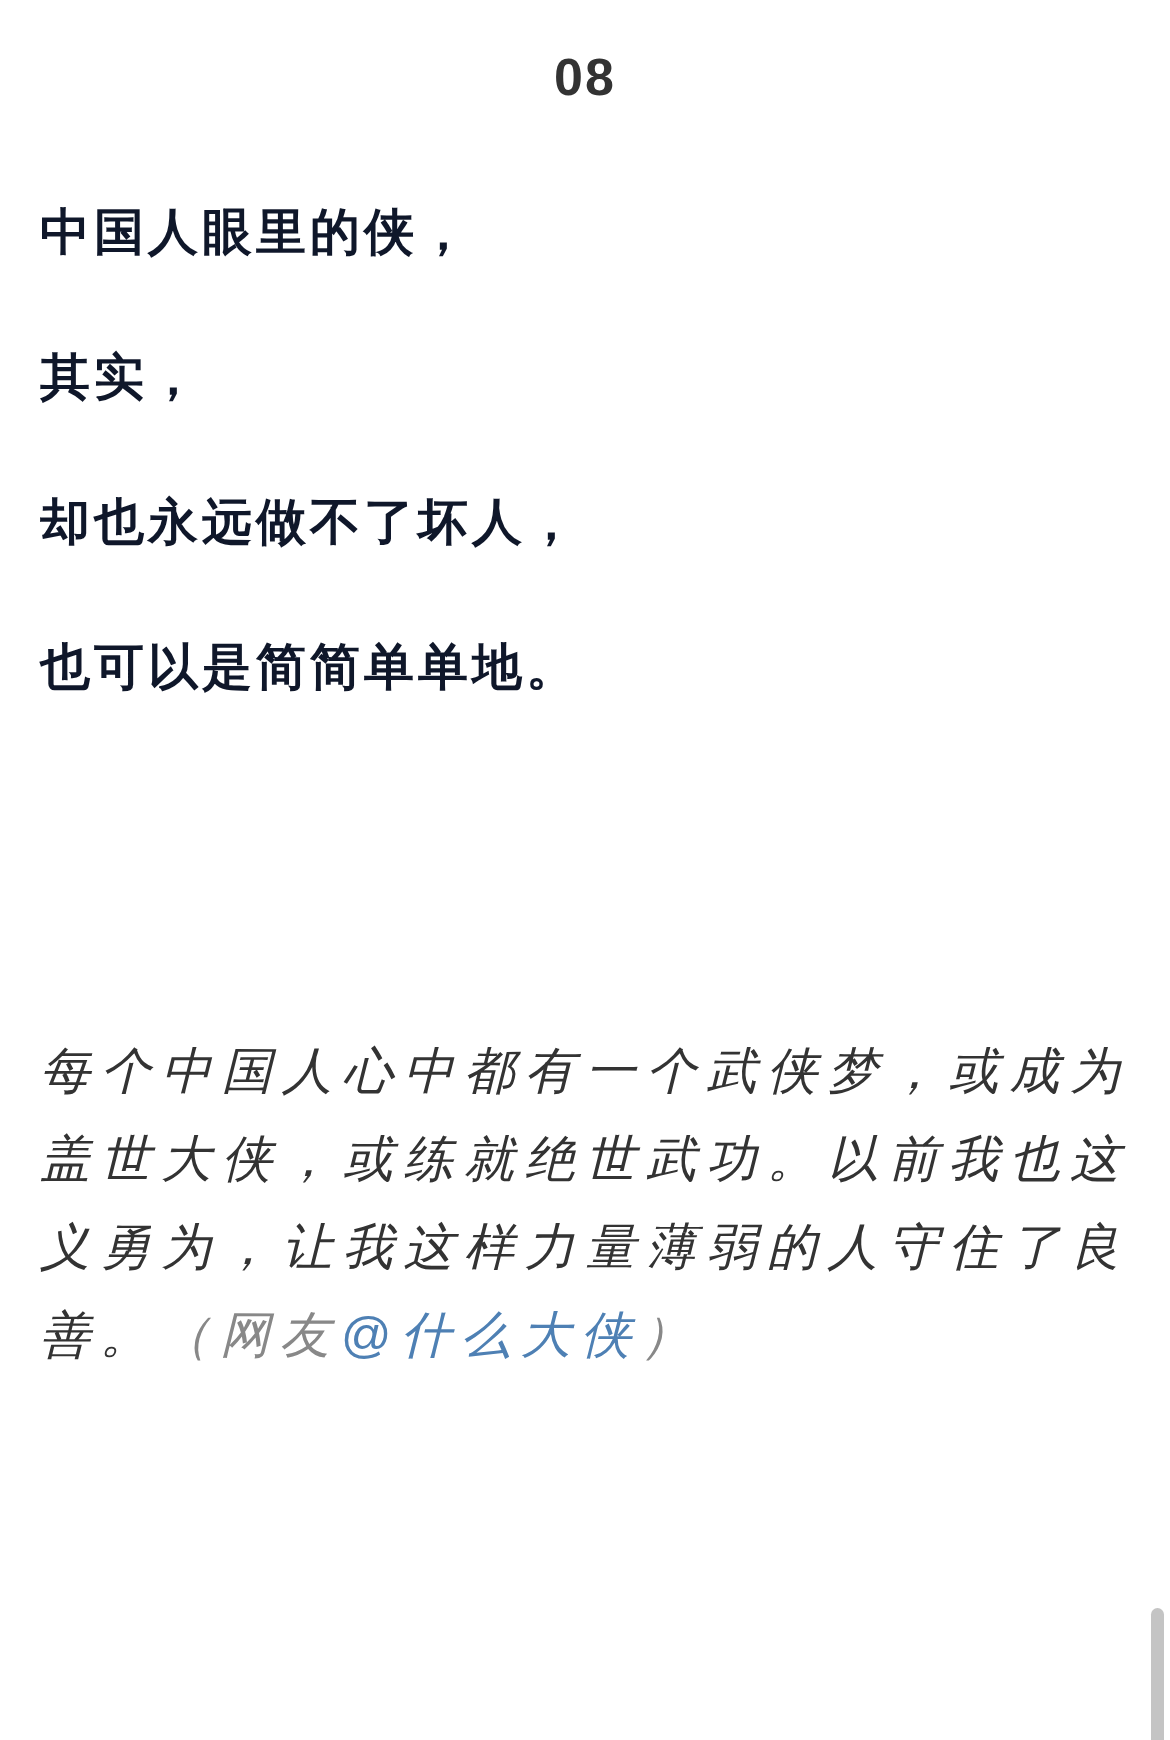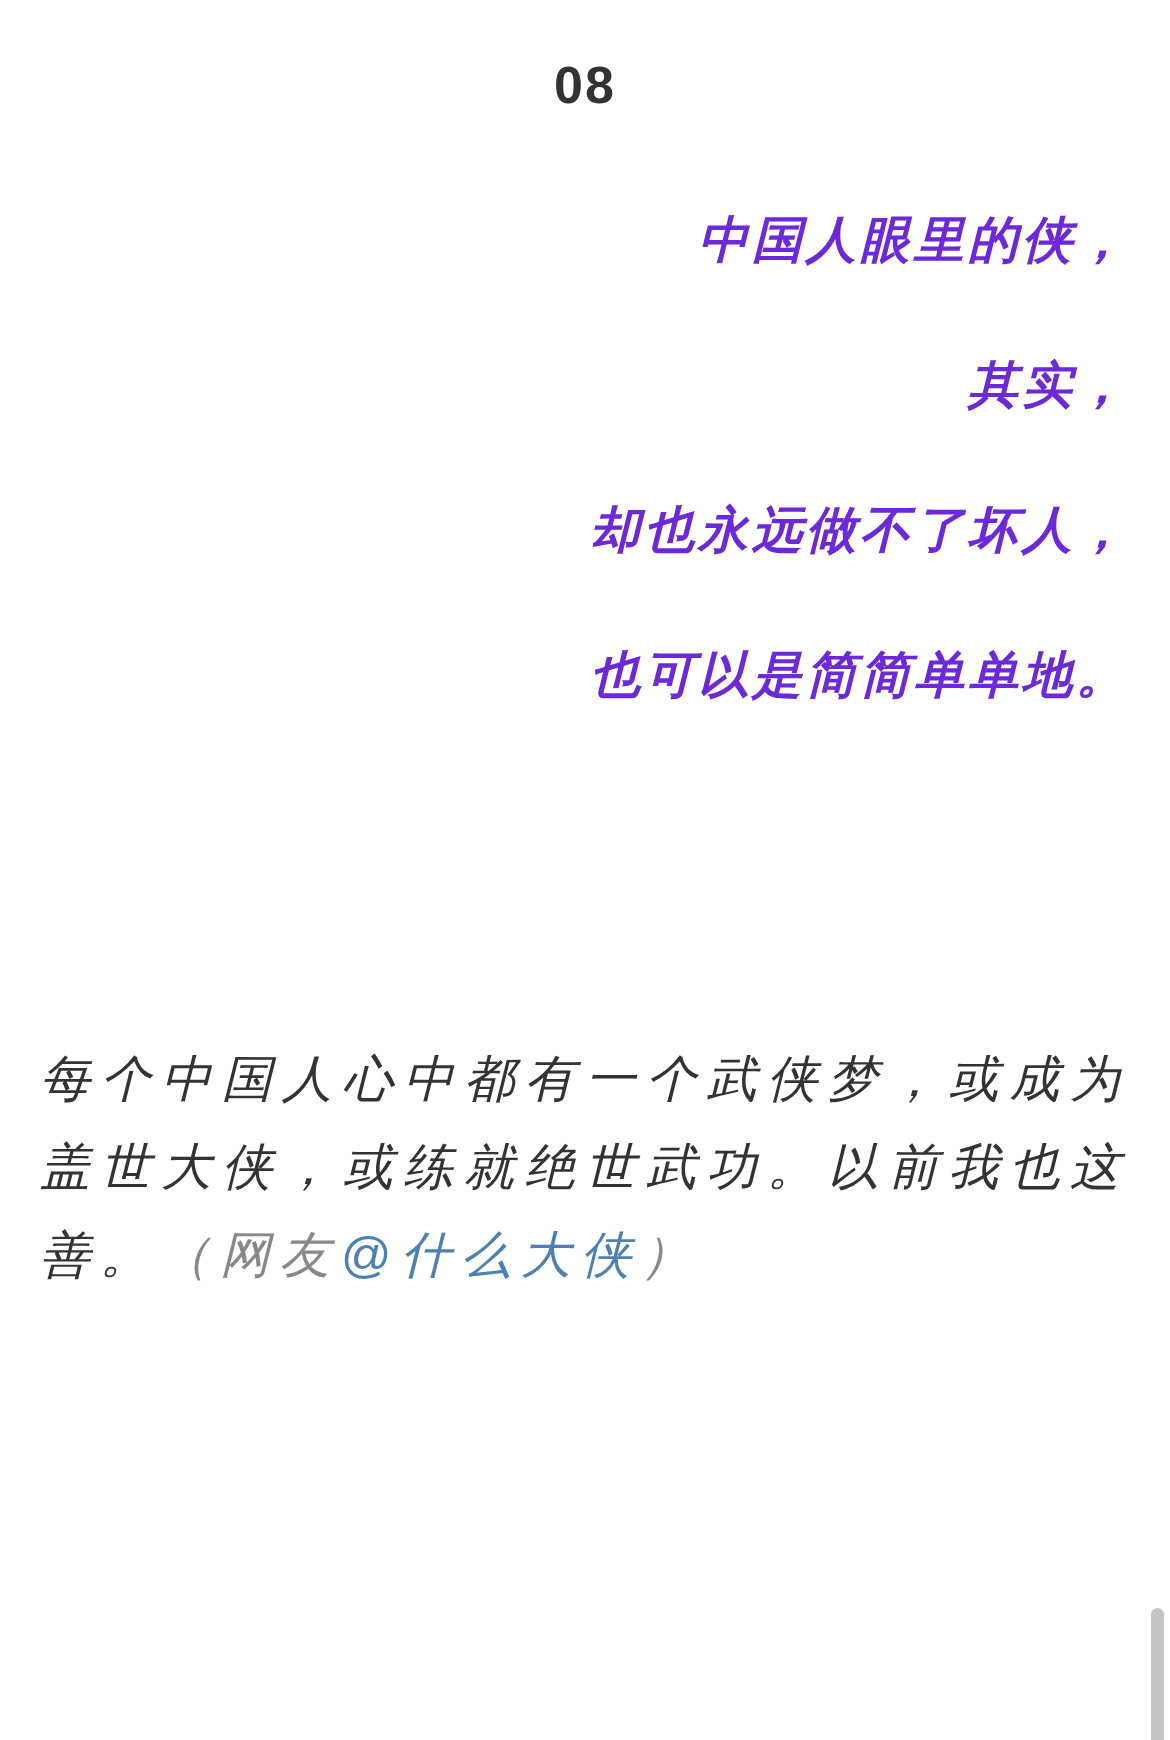--- a/index.html
+++ b/index.html
@@ -11,40 +11,39 @@
     width: 1170px;
     height: 1740px;
     position: relative;
     overflow: hidden;
     font-family: "Liberation Sans", "DejaVu Sans", sans-serif;
     color: #333333;
   }
   .content {
     position: relative;
     width: 1090px;
-    margin: 16px auto;
+    margin: 8px auto;
     padding-top: 43px;
   }
   .section-number {
     font-size: 52px;
     line-height: 52px;
     font-weight: 700;
     text-align: center;
     letter-spacing: 2px;
     color: #333333;
   }
   .heading {
     font-size: 50px;
     line-height: 50px;
     font-weight: 700;
-    text-align: right;
+    text-align: left;
     letter-spacing: 4px;
-    color: #6d28d9;
+    color: #0f172a;
     margin-top: 95px;
-    font-style: italic;
   }
   .heading.first {
     margin-top: 104px;
   }
   .paragraph {
     margin-top: 335px;
     font-size: 50px;
     line-height: 88px;
     letter-spacing: 10px;
     color: #333333;
@@ -88,20 +87,21 @@
 
   <div class="heading">其实，</div>
 
   <div class="heading">却也永远做不了坏人，</div>
 
   <div class="heading">也可以是简简单单地。</div>
 
   <div class="paragraph">
     <div class="para-line">每个中国人心中都有一个武侠梦，或成为</div>
     <div class="para-line">盖世大侠，或练就绝世武功。以前我也这</div>
+    <div class="para-line">义勇为，让我这样力量薄弱的人守住了良</div>
 
     <div class="para-line last">
       <span>善。</span><span class="gray-text">（</span><span class="gray-text">网友</span><span class="handle-link">@什么大侠</span><span class="gray-text">）</span>
     </div>
   </div>
 
 </div>
 
 <div class="scrollbar-thumb"></div>
 

